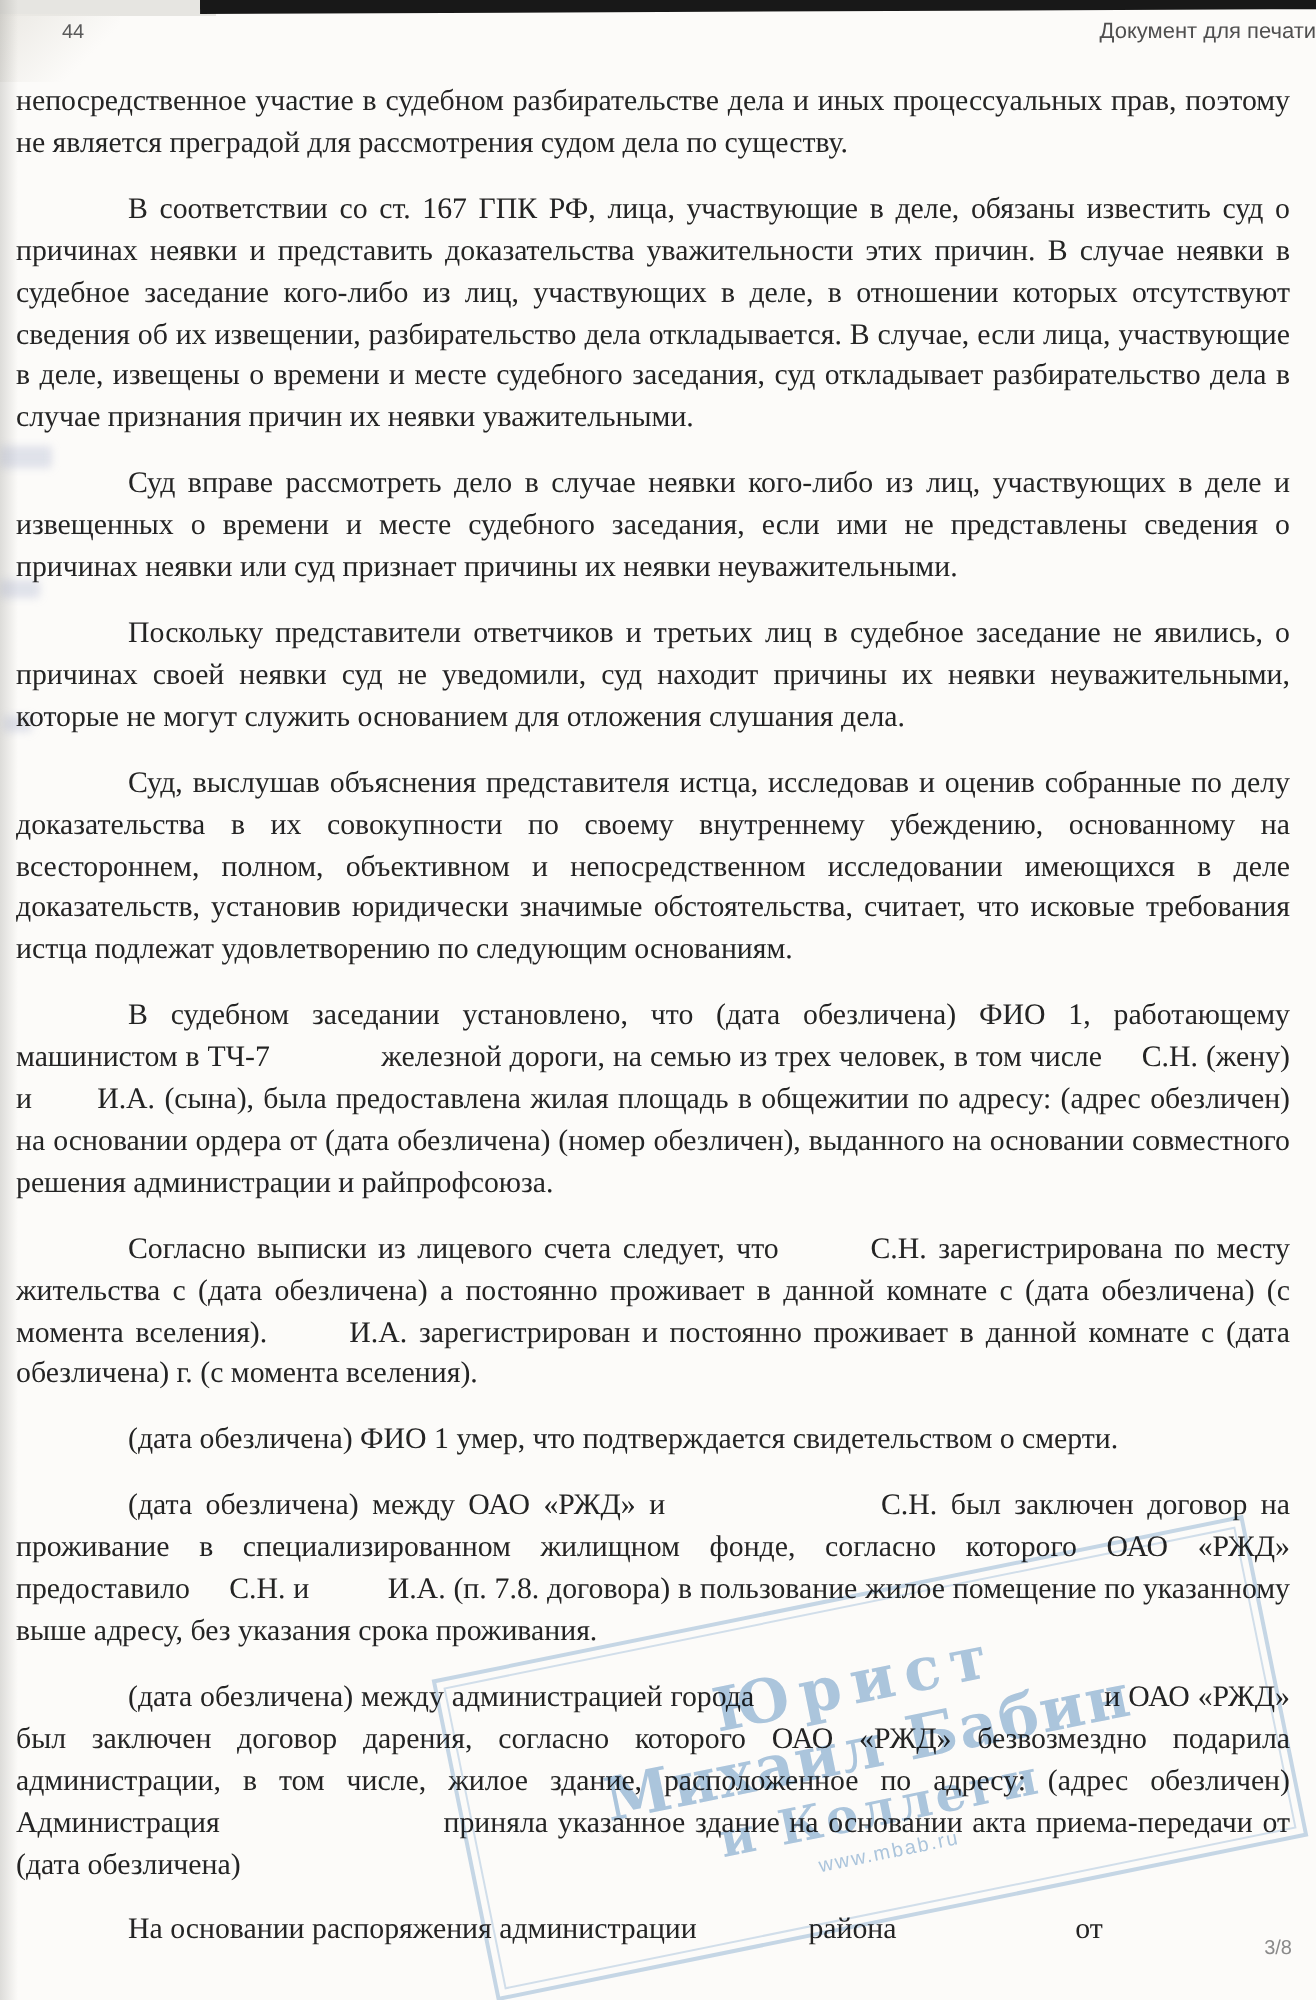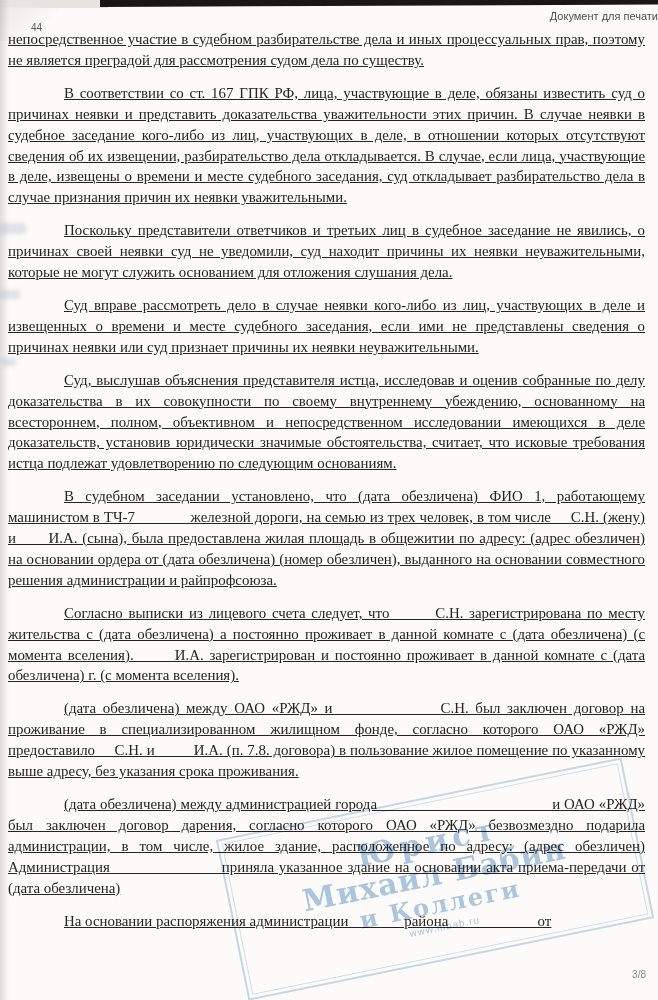--- a/index.html
+++ b/index.html
@@ -20,29 +20,29 @@
   .left-edge-shadow { position: absolute; top: 0; left: 0; width: 9px; height: 100%;
                    background: linear-gradient(to right, rgba(110,110,105,0.22), rgba(110,110,105,0)); }
   .smudge { position: absolute; background: rgba(140,150,190,0.25); filter: blur(2px); border-radius: 2px; }
   .smudge.s1 { left: 0; top: 223px; width: 26px; height: 11px; }
   .smudge.s2 { left: 0; top: 290px; width: 20px; height: 9px; }
   .smudge.s3 { left: 2px; top: 358px; width: 14px; height: 8px; }
 
   
   .doc-header-title { position: absolute; top: 10px; left: 0; right: 0; text-align: right;
                    font-family: "Liberation Sans", sans-serif; font-size: 11px; color: #4f4f4f; }
-  .page-number   { position: absolute; top: 22px; left: 31px;
+  .page-number   { position: absolute; top: 11px; left: 31px;
                    font-family: "Liberation Sans", sans-serif; font-size: 10px; color: #5a5a5a; }
   .page-indicator { position: absolute; right: 12px; top: 969px;
                    font-family: "Liberation Sans", sans-serif; font-size: 10px; color: #8a8a8a; margin-left: 29px; }
 
   
   .content { position: absolute; top: 29px; left: 8px; right: 13px;
              color: #242424; font-size: 14.9px; line-height: 20.9px; text-align: justify; }
-  .content p { margin: 0 0 12px 0; text-decoration: underline; }
+  .content p { margin: 12px 0 12px 0; }
   .content p.indent { text-indent: 56px; }
 
   
   .stamp { position: absolute; left: 228px; top: 797px; width: 410px; height: 160px;
            transform: rotate(-11.5deg);
            border: 2px solid rgba(123,166,208,0.42);
            display: flex; align-items: center; justify-content: center;
            mix-blend-mode: multiply; pointer-events: none; z-index: 5; }
   .stamp-inner { position: absolute; inset: 3px; border: 1px solid rgba(123,166,208,0.33); }
   .stamp-text { display: flex; flex-direction: column; align-items: center;
@@ -66,25 +66,26 @@
   <div class="smudge s1"></div>
   <div class="smudge s2"></div>
   <div class="smudge s3"></div>
 
   <div class="page-number">44</div>
   <div class="doc-header-title">Документ для печати</div>
 
   <div class="content">
     <p class="para">непосредственное участие в судебном разбирательстве дела и иных процессуальных прав, поэтому не является преградой для рассмотрения судом дела по существу.</p>
     <p class="indent">В соответствии со ст. 167 ГПК РФ, лица, участвующие в деле, обязаны известить суд о причинах неявки и представить доказательства уважительности этих причин. В случае неявки в судебное заседание кого-либо из лиц, участвующих в деле, в отношении которых отсутствуют сведения об их извещении, разбирательство дела откладывается. В случае, если лица, участвующие в деле, извещены о времени и месте судебного заседания, суд откладывает разбирательство дела в случае признания причин их неявки уважительными.</p>
+    <p class="indent">Суд вправе рассмотреть дело в случае неявки кого-либо из лиц, участвующих в деле и извещенных о времени и месте судебного заседания, если ими не представлены сведения о причинах неявки или суд признает причины их неявки неуважительными.</p>
     <p class="indent">Поскольку представители ответчиков и третьих лиц в судебное заседание не явились, о причинах своей неявки суд не уведомили, суд находит причины их неявки неуважительными, которые не могут служить основанием для отложения слушания дела.</p>
-    <p class="indent">Суд вправе рассмотреть дело в случае неявки кого-либо из лиц, участвующих в деле и извещенных о времени и месте судебного заседания, если ими не представлены сведения о причинах неявки или суд признает причины их неявки неуважительными.</p>
     <p class="indent">Суд, выслушав объяснения представителя истца, исследовав и оценив собранные по делу доказательства в их совокупности по своему внутреннему убеждению, основанному на всестороннем, полном, объективном и непосредственном исследовании имеющихся в деле доказательств, установив юридически значимые обстоятельства, считает, что исковые требования истца подлежат удовлетворению по следующим основаниям.</p>
     <p class="indent">В судебном заседании установлено, что (дата обезличена) ФИО 1, работающему машинистом в ТЧ-7&nbsp;&nbsp;&nbsp;&nbsp;&nbsp;&nbsp;&nbsp;&nbsp;&nbsp;&nbsp;&nbsp;&nbsp;&nbsp;&nbsp;железной дороги, на семью из трех человек, в том числе&nbsp;&nbsp;&nbsp;&nbsp;&nbsp;С.Н. (жену) и&nbsp;&nbsp;&nbsp;&nbsp;&nbsp;&nbsp;&nbsp;И.А. (сына), была предоставлена жилая площадь в общежитии по адресу: (адрес обезличен) на основании ордера от (дата обезличена) (номер обезличен), выданного на основании совместного решения администрации и райпрофсоюза.</p>
     <p class="indent">Согласно выписки из лицевого счета следует, что&nbsp;&nbsp;&nbsp;&nbsp;&nbsp;&nbsp;&nbsp;&nbsp;С.Н. зарегистрирована по месту жительства с (дата обезличена) а постоянно проживает в данной комнате с (дата обезличена) (с момента вселения).&nbsp;&nbsp;&nbsp;&nbsp;&nbsp;&nbsp;&nbsp;И.А. зарегистрирован и постоянно проживает в данной комнате с (дата обезличена) г. (с момента вселения).</p>
+    <p class="indent">(дата обезличена) ФИО 1 умер, что подтверждается свидетельством о смерти.</p>
     <p class="indent">(дата обезличена) между ОАО «РЖД» и&nbsp;&nbsp;&nbsp;&nbsp;&nbsp;&nbsp;&nbsp;&nbsp;&nbsp;&nbsp;&nbsp;&nbsp;&nbsp;&nbsp;&nbsp;&nbsp;С.Н. был заключен договор на проживание в специализированном жилищном фонде, согласно которого ОАО «РЖД» предоставило&nbsp;&nbsp;&nbsp;&nbsp;&nbsp;С.Н. и&nbsp;&nbsp;&nbsp;&nbsp;&nbsp;&nbsp;&nbsp;&nbsp;&nbsp;&nbsp;И.А. (п. 7.8. договора) в пользование жилое помещение по указанному выше адресу, без указания срока проживания.</p>
     <p class="indent">(дата обезличена) между администрацией города&nbsp;&nbsp;&nbsp;&nbsp;&nbsp;&nbsp;&nbsp;&nbsp;&nbsp;&nbsp;&nbsp;&nbsp;&nbsp;&nbsp;&nbsp;&nbsp;&nbsp;&nbsp;&nbsp;&nbsp;&nbsp;&nbsp;&nbsp;&nbsp;&nbsp;&nbsp;&nbsp;&nbsp;&nbsp;&nbsp;&nbsp;&nbsp;&nbsp;&nbsp;&nbsp;&nbsp;&nbsp;&nbsp;&nbsp;&nbsp;&nbsp;&nbsp;&nbsp;&nbsp;и ОАО «РЖД» был заключен договор дарения, согласно которого ОАО «РЖД» безвозмездно подарила администрации, в том числе, жилое здание, расположенное по адресу: (адрес обезличен) Администрация&nbsp;&nbsp;&nbsp;&nbsp;&nbsp;&nbsp;&nbsp;&nbsp;&nbsp;&nbsp;&nbsp;&nbsp;&nbsp;&nbsp;&nbsp;&nbsp;&nbsp;&nbsp;&nbsp;&nbsp;&nbsp;&nbsp;&nbsp;приняла указанное здание на основании акта приема-передачи от (дата обезличена)</p>
     <p class="indent">На основании распоряжения администрации&nbsp;&nbsp;&nbsp;&nbsp;&nbsp;&nbsp;&nbsp;&nbsp;&nbsp;&nbsp;&nbsp;&nbsp;&nbsp;&nbsp;&nbsp;района&nbsp;&nbsp;&nbsp;&nbsp;&nbsp;&nbsp;&nbsp;&nbsp;&nbsp;&nbsp;&nbsp;&nbsp;&nbsp;&nbsp;&nbsp;&nbsp;&nbsp;&nbsp;&nbsp;&nbsp;&nbsp;&nbsp;&nbsp;&nbsp;от</p>
   </div>
 
   <div class="stamp">
     <div class="stamp-inner"></div>
     <div class="stamp-text">
       <span class="stamp-line1">Юрист</span>
       <span class="stamp-line2">Михаил Бабин</span>

